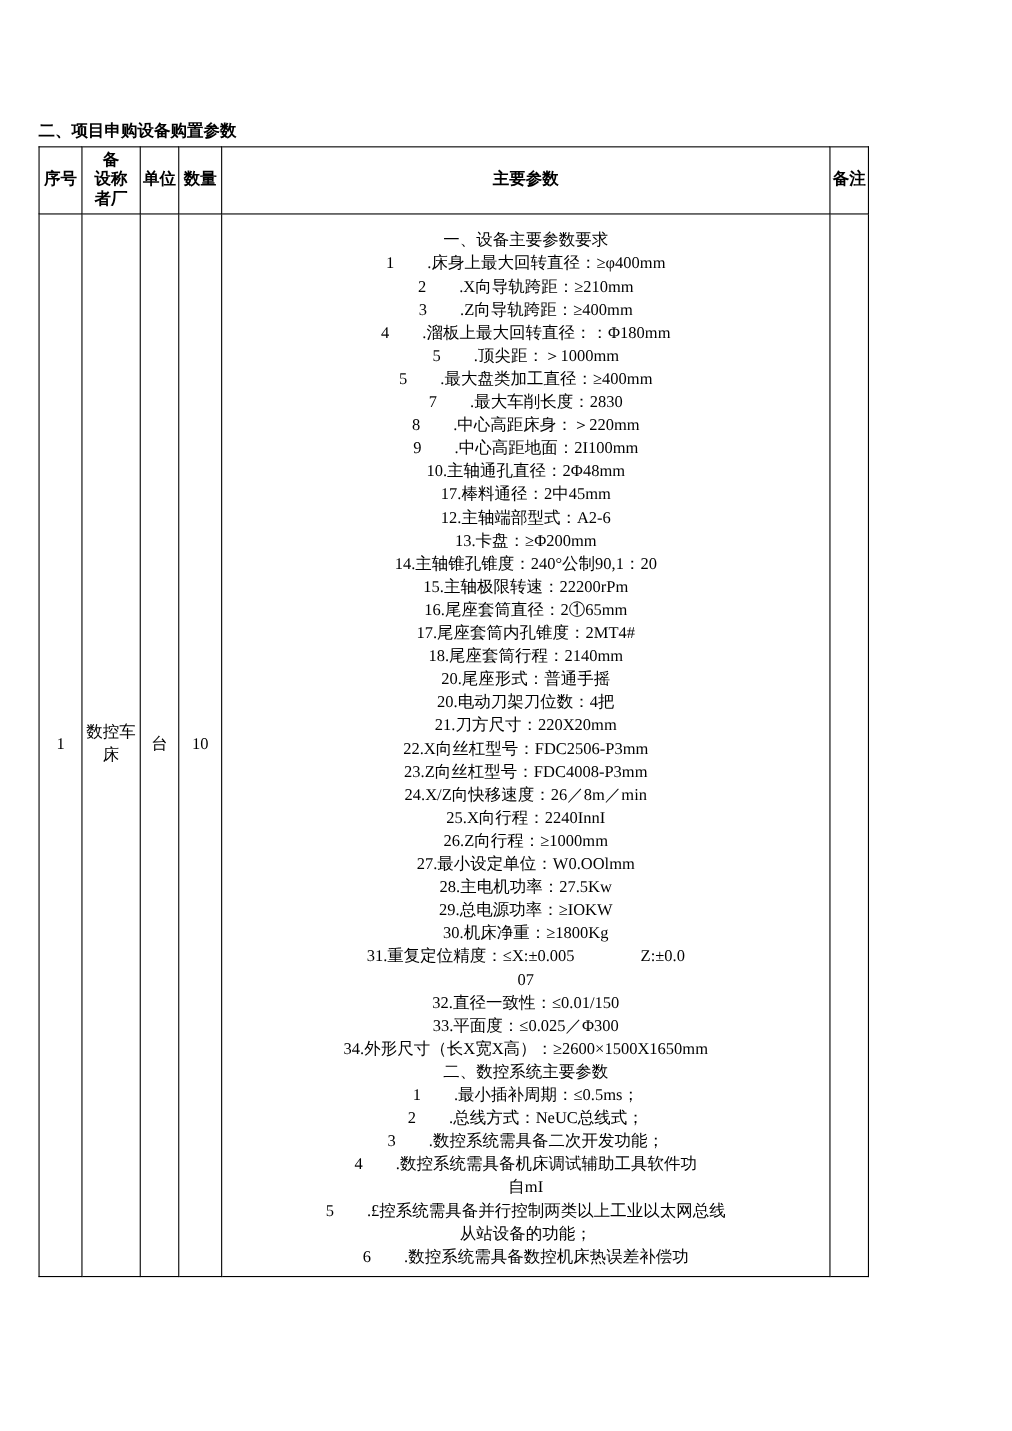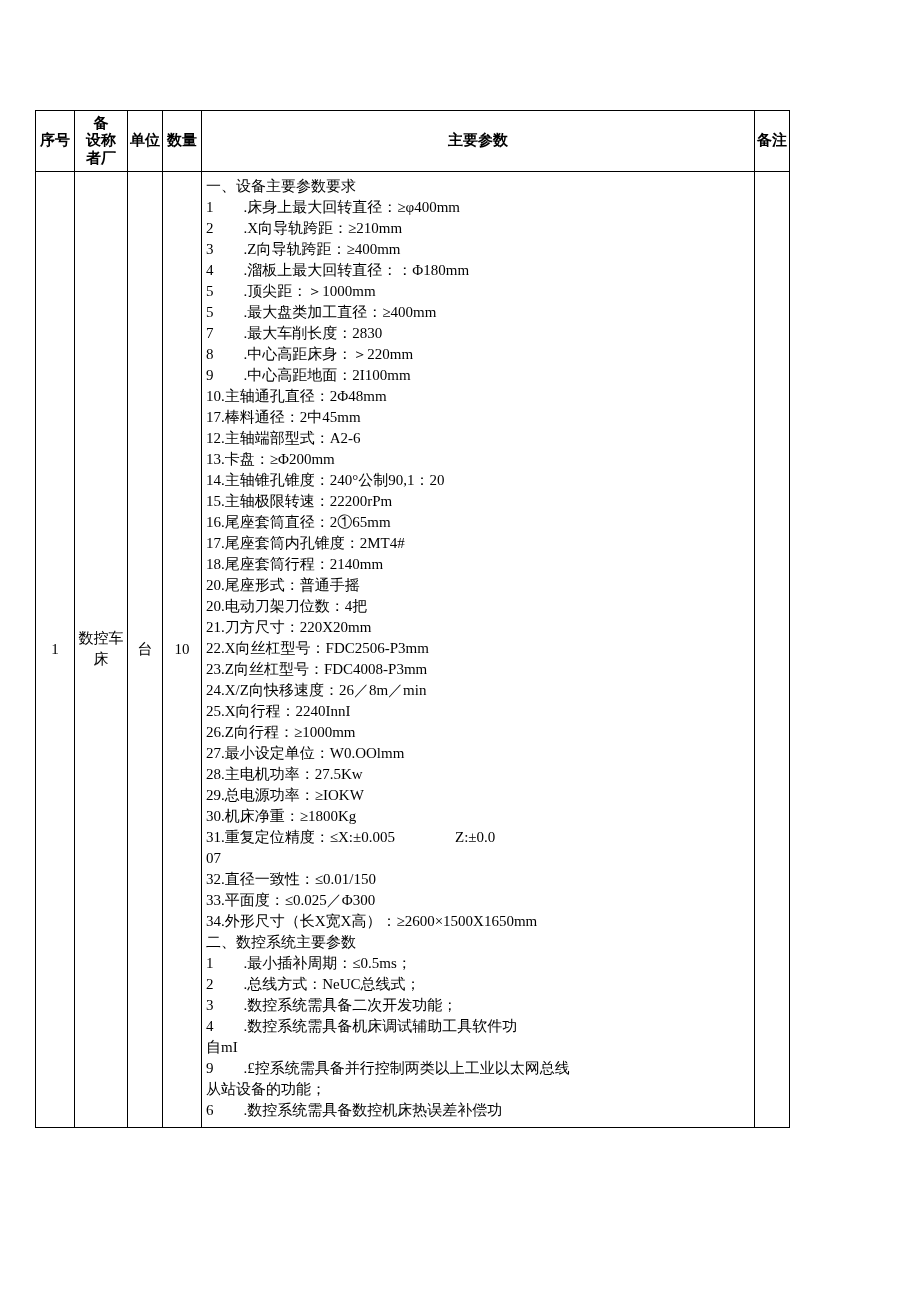--- a/index.html
+++ b/index.html
@@ -29,23 +29,23 @@
   }
   table.main th,
   table.main td {
     border: 1px solid #000;
     padding: 4px 2px;
     vertical-align: middle;
     text-align: center;
     word-break: break-all;
   }
   table.main td.spec-cell {
-    text-align: left;
+    text-align: center;
     vertical-align: top;
-    padding: 4px 4px 6px 4px;
+    padding: 14px 4px 6px 4px;
   }
   .spec-line {
     display: block;
     white-space: pre-wrap;
   }
   th.col-idx   { width: 34px; }
   th.col-name  { width: 48px; }
   th.col-unit  { width: 30px; }
   th.col-qty   { width: 34px; }
   th.col-spec  { width: auto; }
@@ -55,20 +55,21 @@
     flex-direction: column;
     align-items: center;
     justify-content: center;
     line-height: 1.15;
   }
 </style>
 </head>
 <body>
 <div class="page">
 
+<div class="section-title">二、项目申购设备购置参数</div>
 
 <table class="main">
   <thead>
     <tr>
       <th class="col-idx">
         <div class="hdr-multi">序号</div>
       </th>
       <th class="col-name">
         <div class="hdr-multi">
           <span>备</span>
@@ -130,21 +131,21 @@
             <span class="spec-line">07</span>
             <span class="spec-line">32.直径一致性：≤0.01/150</span>
             <span class="spec-line">33.平面度：≤0.025／Φ300</span>
             <span class="spec-line">34.外形尺寸（长X宽X高）：≥2600×1500X1650mm</span>
             <span class="spec-line">二、数控系统主要参数</span>
             <span class="spec-line">1　　.最小插补周期：≤0.5ms；</span>
             <span class="spec-line">2　　.总线方式：NeUC总线式；</span>
             <span class="spec-line">3　　.数控系统需具备二次开发功能；</span>
             <span class="spec-line">4　　.数控系统需具备机床调试辅助工具软件功</span>
             <span class="spec-line">自mI</span>
-            <span class="spec-line">9　　.£控系统需具备并行控制两类以上工业以太网总线</span>
+            <span class="spec-line">5　　.£控系统需具备并行控制两类以上工业以太网总线</span>
             <span class="spec-line">从站设备的功能；</span>
             <span class="spec-line">6　　.数控系统需具备数控机床热误差补偿功</span>
           </td>
       <td></td>
     </tr>
   </tbody>
 </table>
 
 </div>
 

